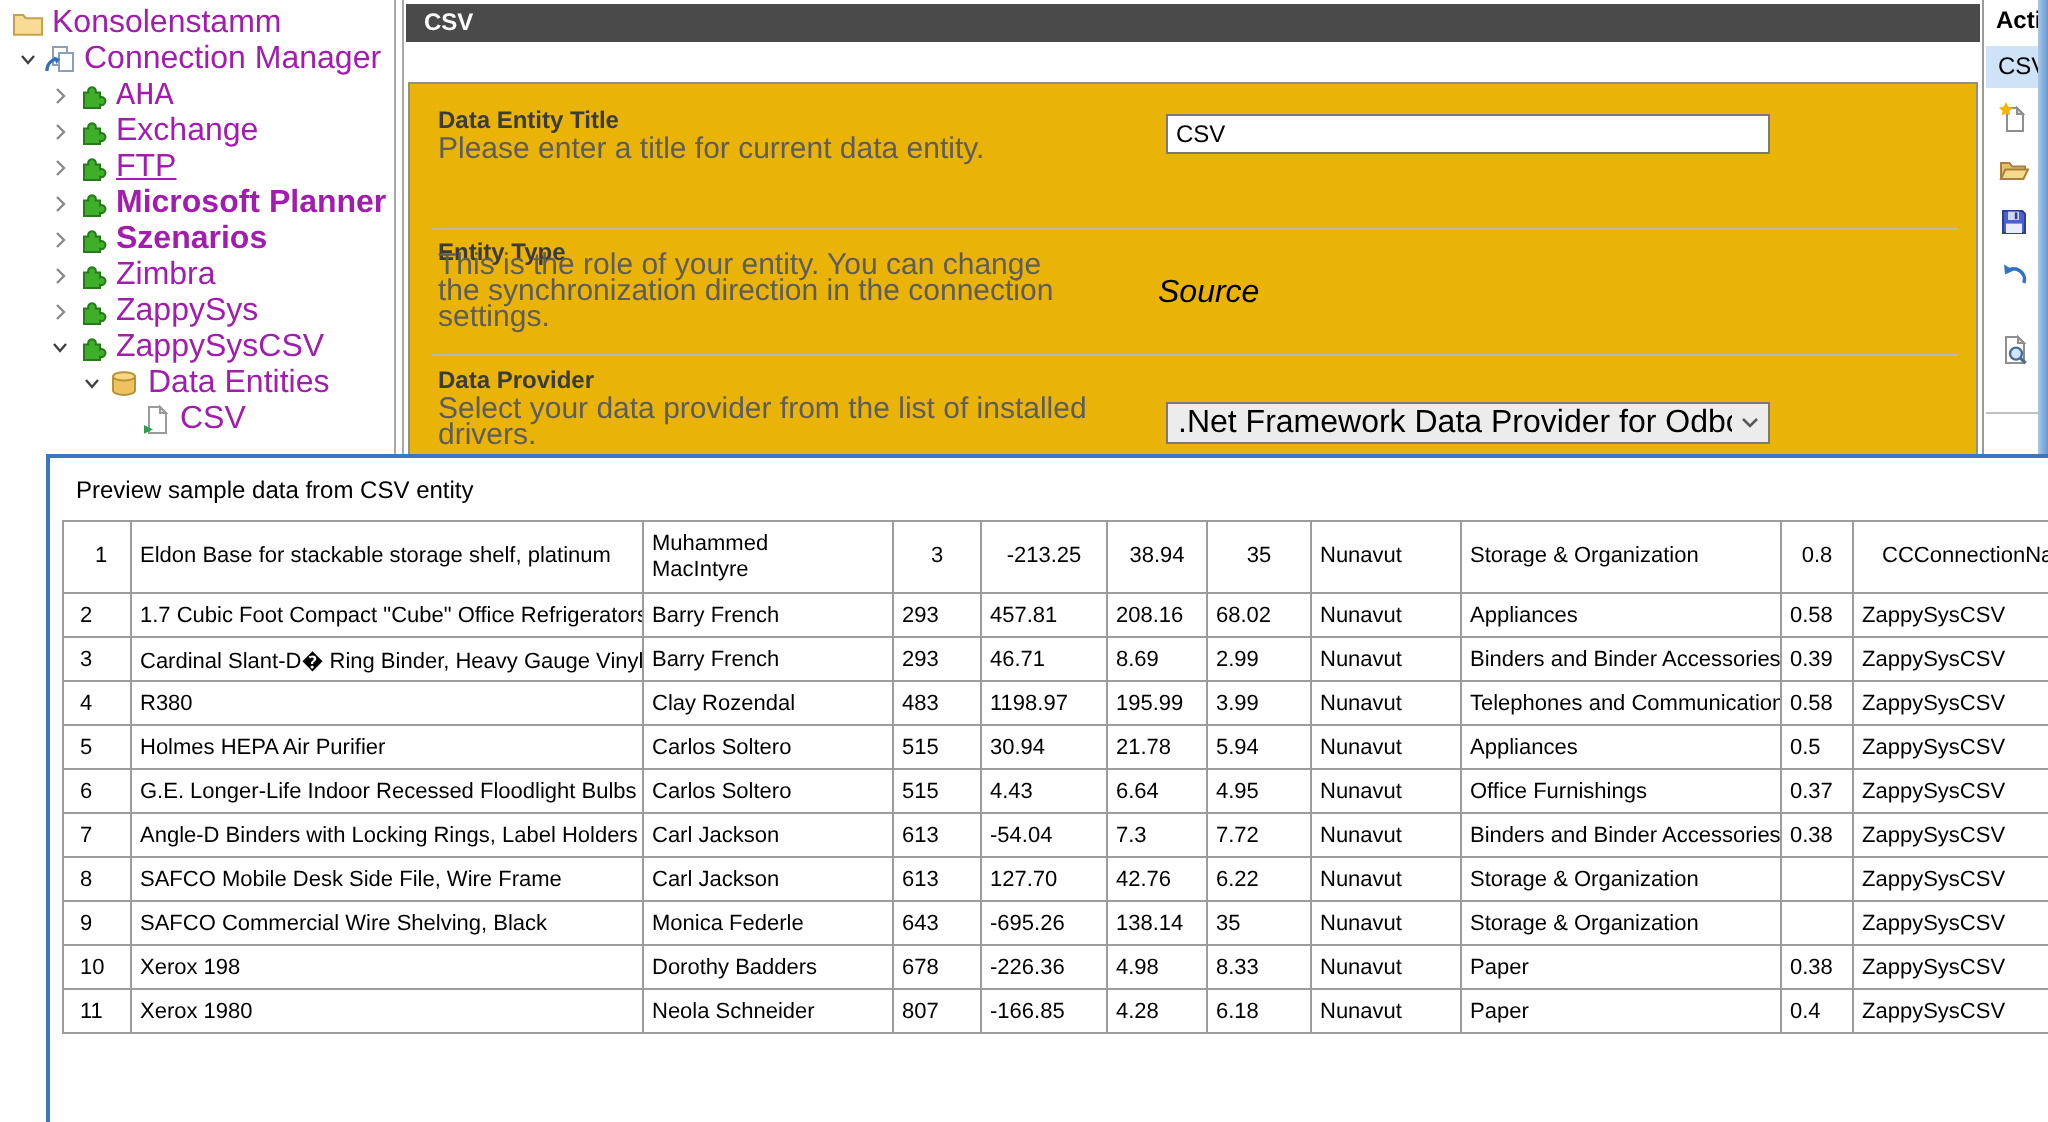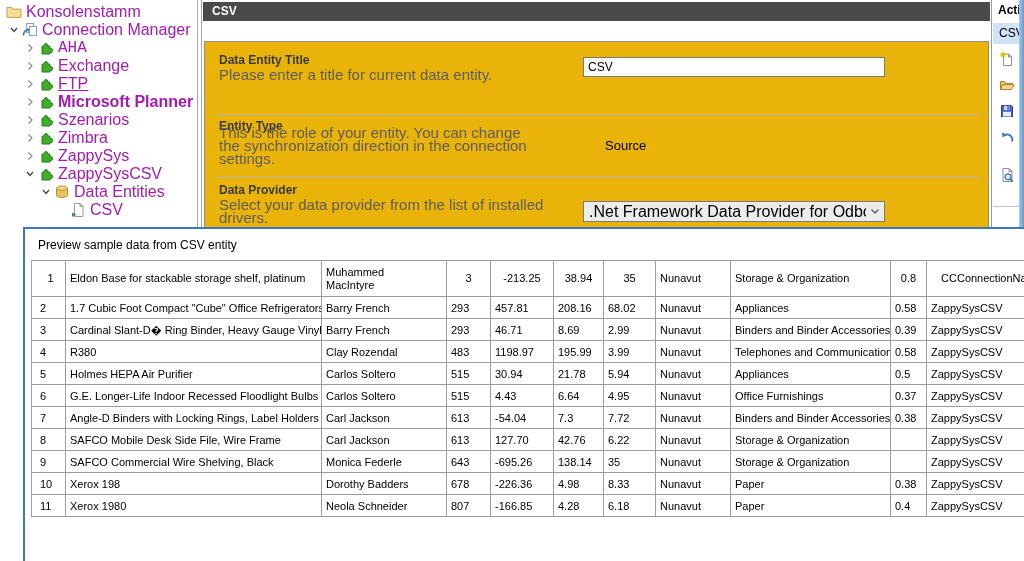--- a/index.html
+++ b/index.html
@@ -22,21 +22,21 @@
   
   #main-header { position:absolute; left:203px; top:2px; width:787px; height:19px;
     background:#4a4a4a; color:#fff; font-size:12px; font-weight:bold; line-height:19px; padding-left:9px; }
   #main-box { position:absolute; left:204px; top:25px; width:785px; height:204px;
     border:1px solid #8f8f8f; background:#eab308;margin-top:16px; }
   .sec-title { position:absolute; font-size:12px; font-weight:bold; color:#3b3b3b; }
   .sec-desc  { position:absolute; font-size:15px; color:#5d5d5d; line-height:13px; }
   #entity-title-input { position:absolute; left:378px; top:15px; width:302px; height:20px;
     border:1px solid #7a7a7a; font-size:12px; padding:0 4px; font-family:"Liberation Sans",sans-serif; background:#fff; color:#000; }
   .hdiv { position:absolute; left:11px; width:763px; height:1px; background:#b7b7b7; }
-  #entity-type-value { position:absolute; left:400px; top:96px; font-size:13px; color:#000; }
+  #entity-type-value { position:absolute; left:374px; top:96px; font-size:16px; color:#000;font-style:italic; }
   #combo { position:absolute; left:378px; top:159px; width:302px; height:21px; background:#ececec;
     border:1px solid #7a7a7a; display:flex; align-items:center; font-size:16px; color:#000; padding-left:5px; }
   #combo .combo-text { flex:1 1 auto; white-space:nowrap; overflow:hidden; }
   #combo .combo-arrow { flex:0 0 18px; display:flex; align-items:center; justify-content:center; }
 
   
   #actions { position:absolute; left:991px; top:0; width:33px; height:561px; border-left:1px solid #9a9a9a; background:#fff; }
   #actions-header { position:absolute; left:6px; top:3px; font-size:12px; font-weight:bold; color:#000; white-space:nowrap; }
   #actions-selected { position:absolute; left:1px; top:23px; width:32px; height:21px; background:#cfe3f7;
     font-size:12px; color:#000; line-height:21px; padding-left:6px; white-space:nowrap; }
@@ -133,21 +133,21 @@
             <polyline points="3.5,1.5 7,5 3.5,8.5" fill="none" stroke="#8a8a8a" stroke-width="1.2"></polyline>
           </svg>
         </span>
         <span class="ticon">
           <svg width="16" height="16" viewBox="0 0 16 16">
             <path d="M4 6.2h2.1a2 2 0 1 1 3.8 0H12v2.5a2 2 0 1 1 0 3.7V14H4z" fill="#3fae2a" stroke="#267a18"></path>
           </svg>
         </span>
         <span class="tlabel">Microsoft Planner</span>
       </div>
-      <div class="tree-item" style="padding-left: 22px;">
+      <div class="tree-item" style="padding-left: 22px; font-weight: bold;">
         <span class="chev">
           <svg width="10" height="10" viewBox="0 0 10 10">
             <polyline points="3.5,1.5 7,5 3.5,8.5" fill="none" stroke="#8a8a8a" stroke-width="1.2"></polyline>
           </svg>
         </span>
         <span class="ticon">
           <svg width="16" height="16" viewBox="0 0 16 16">
             <path d="M4 6.2h2.1a2 2 0 1 1 3.8 0H12v2.5a2 2 0 1 1 0 3.7V14H4z" fill="#3fae2a" stroke="#267a18"></path>
           </svg>
         </span>

